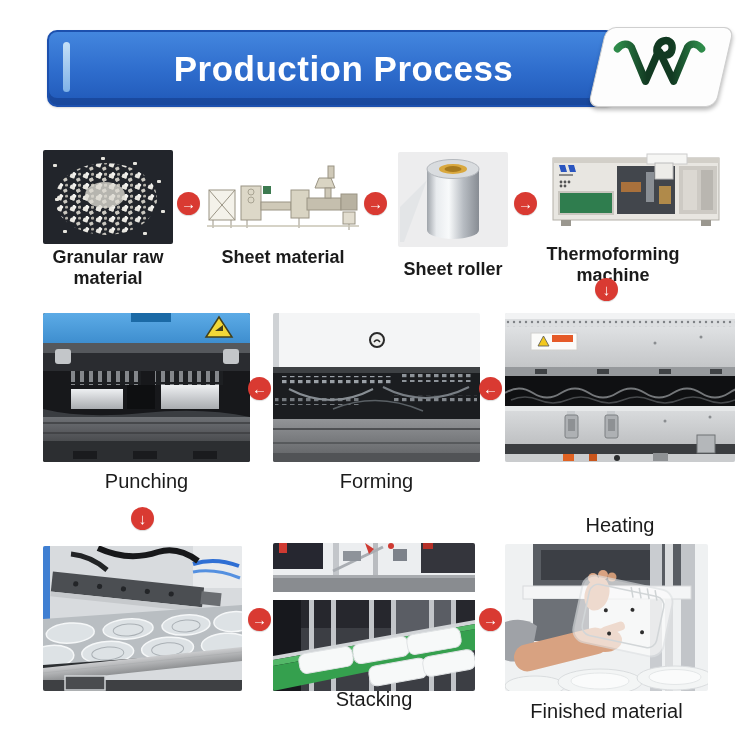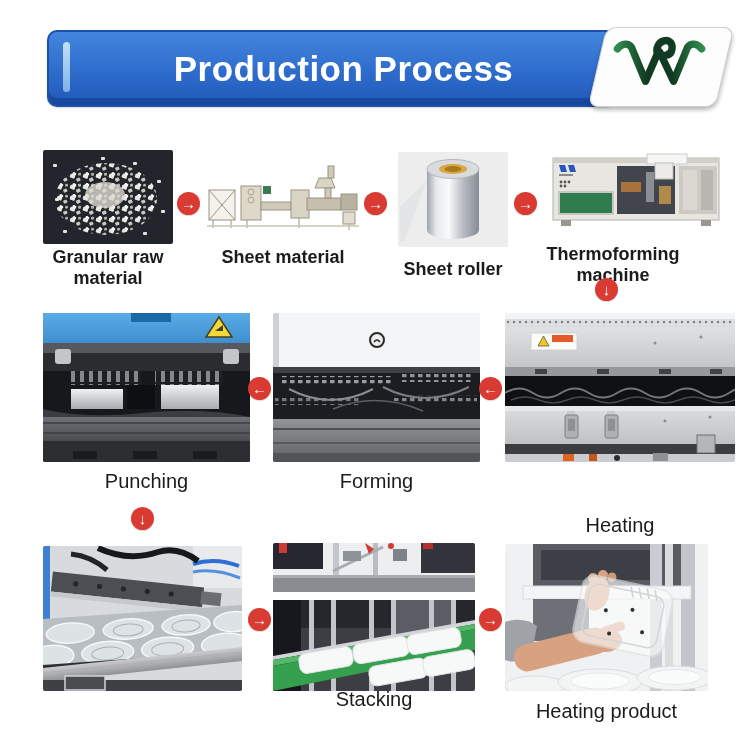--- a/index.html
+++ b/index.html
@@ -473,18 +473,18 @@
         <ellipse cx="170" cy="134" rx="38" ry="12"></ellipse>
       </g>
       <g fill="#fafbfb" stroke="#e4e7e8" stroke-width="1">
         <ellipse cx="95" cy="137" rx="29" ry="8"></ellipse>
         <ellipse cx="170" cy="133" rx="26" ry="7.5"></ellipse>
       </g>
     </svg>
   </div>
 
   <div class="lbl lbl-l l32">Stacking</div>
-  <div class="lbl lbl-l l33">Heating product</div>
+  <div class="lbl lbl-l l33">Finished material</div>
 
   <div class="arrow a-r3a">→</div>
   <div class="arrow a-r3b">→</div>
 
 </div>
 
 </body></html>

